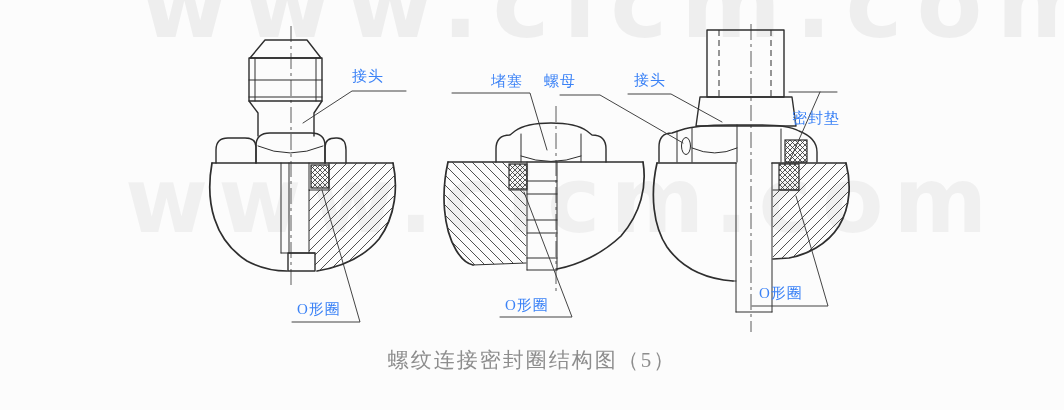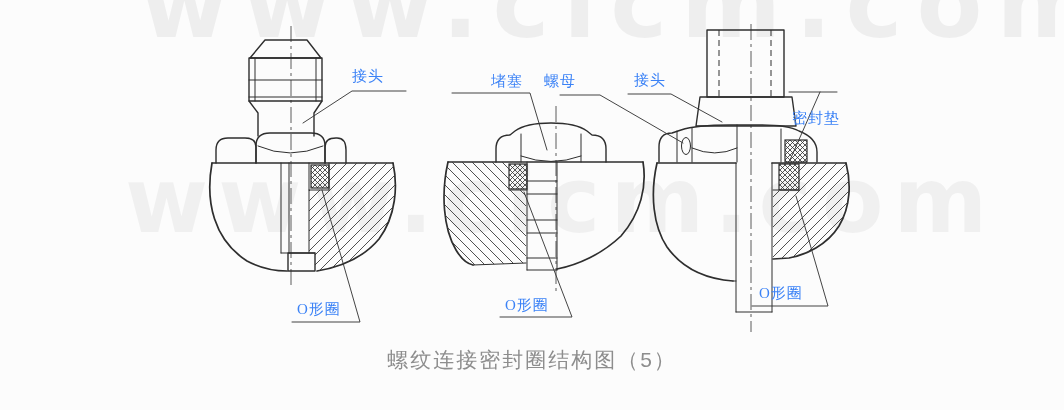--- a/index.html
+++ b/index.html
@@ -33,21 +33,21 @@
     font-family:Liberation Serif, serif;
   }
   #caption{
     position:absolute;
     left:0; right:0; top:346px;
     text-align:center;
     z-index:2;
     font-size:21px;
     letter-spacing:2px;
     color:#8d8d8d;
-    font-family:Liberation Sans, sans-serif;
+    font-family:Liberation Serif, serif;
   }
   
   .s  {fill:none;stroke:#2e2e2e;stroke-width:1.4;stroke-linejoin:round;stroke-linecap:round;}
   .s2 {fill:none;stroke:#2e2e2e;stroke-width:1.7;stroke-linejoin:round;stroke-linecap:round;}
   .tn {fill:none;stroke:#2e2e2e;stroke-width:1.0;stroke-linecap:round;}
   .cl {fill:none;stroke:#4a4a4a;stroke-width:0.9;stroke-dasharray:16 4 3 4;}
   .ld {fill:none;stroke:#3a3a3a;stroke-width:0.95;stroke-linecap:round;}
   .dash{fill:none;stroke:#2e2e2e;stroke-width:1.0;stroke-dasharray:6 4;}
 </style>
 </head>

